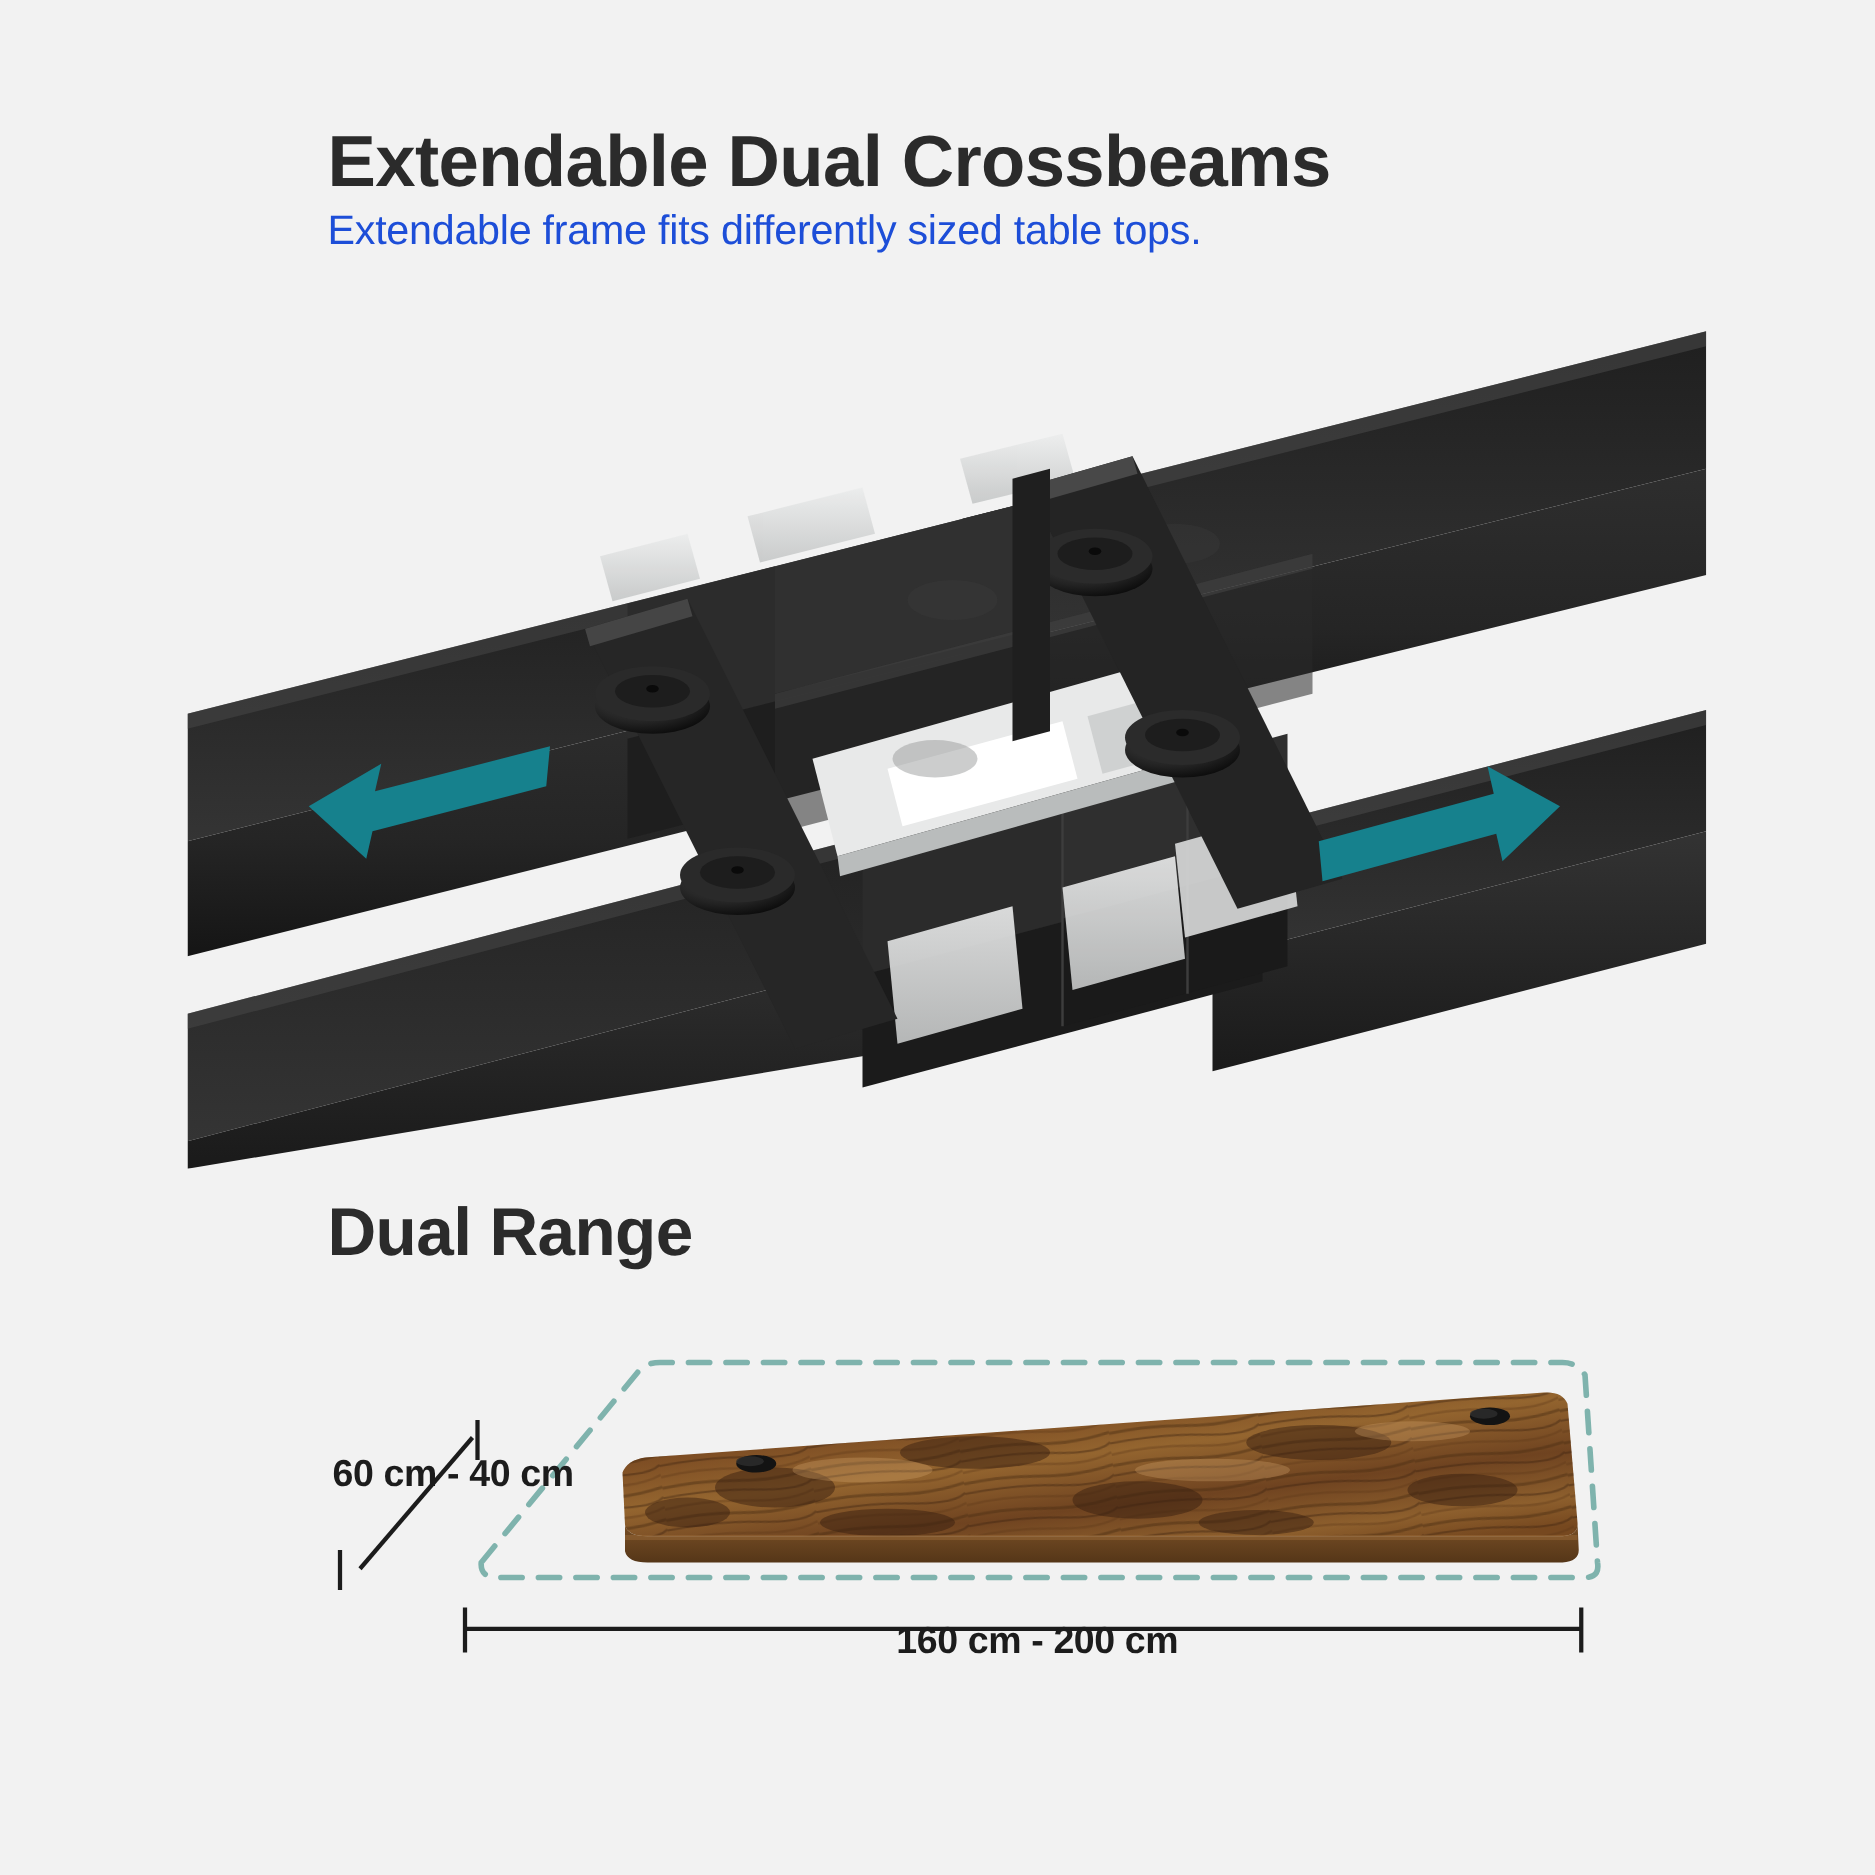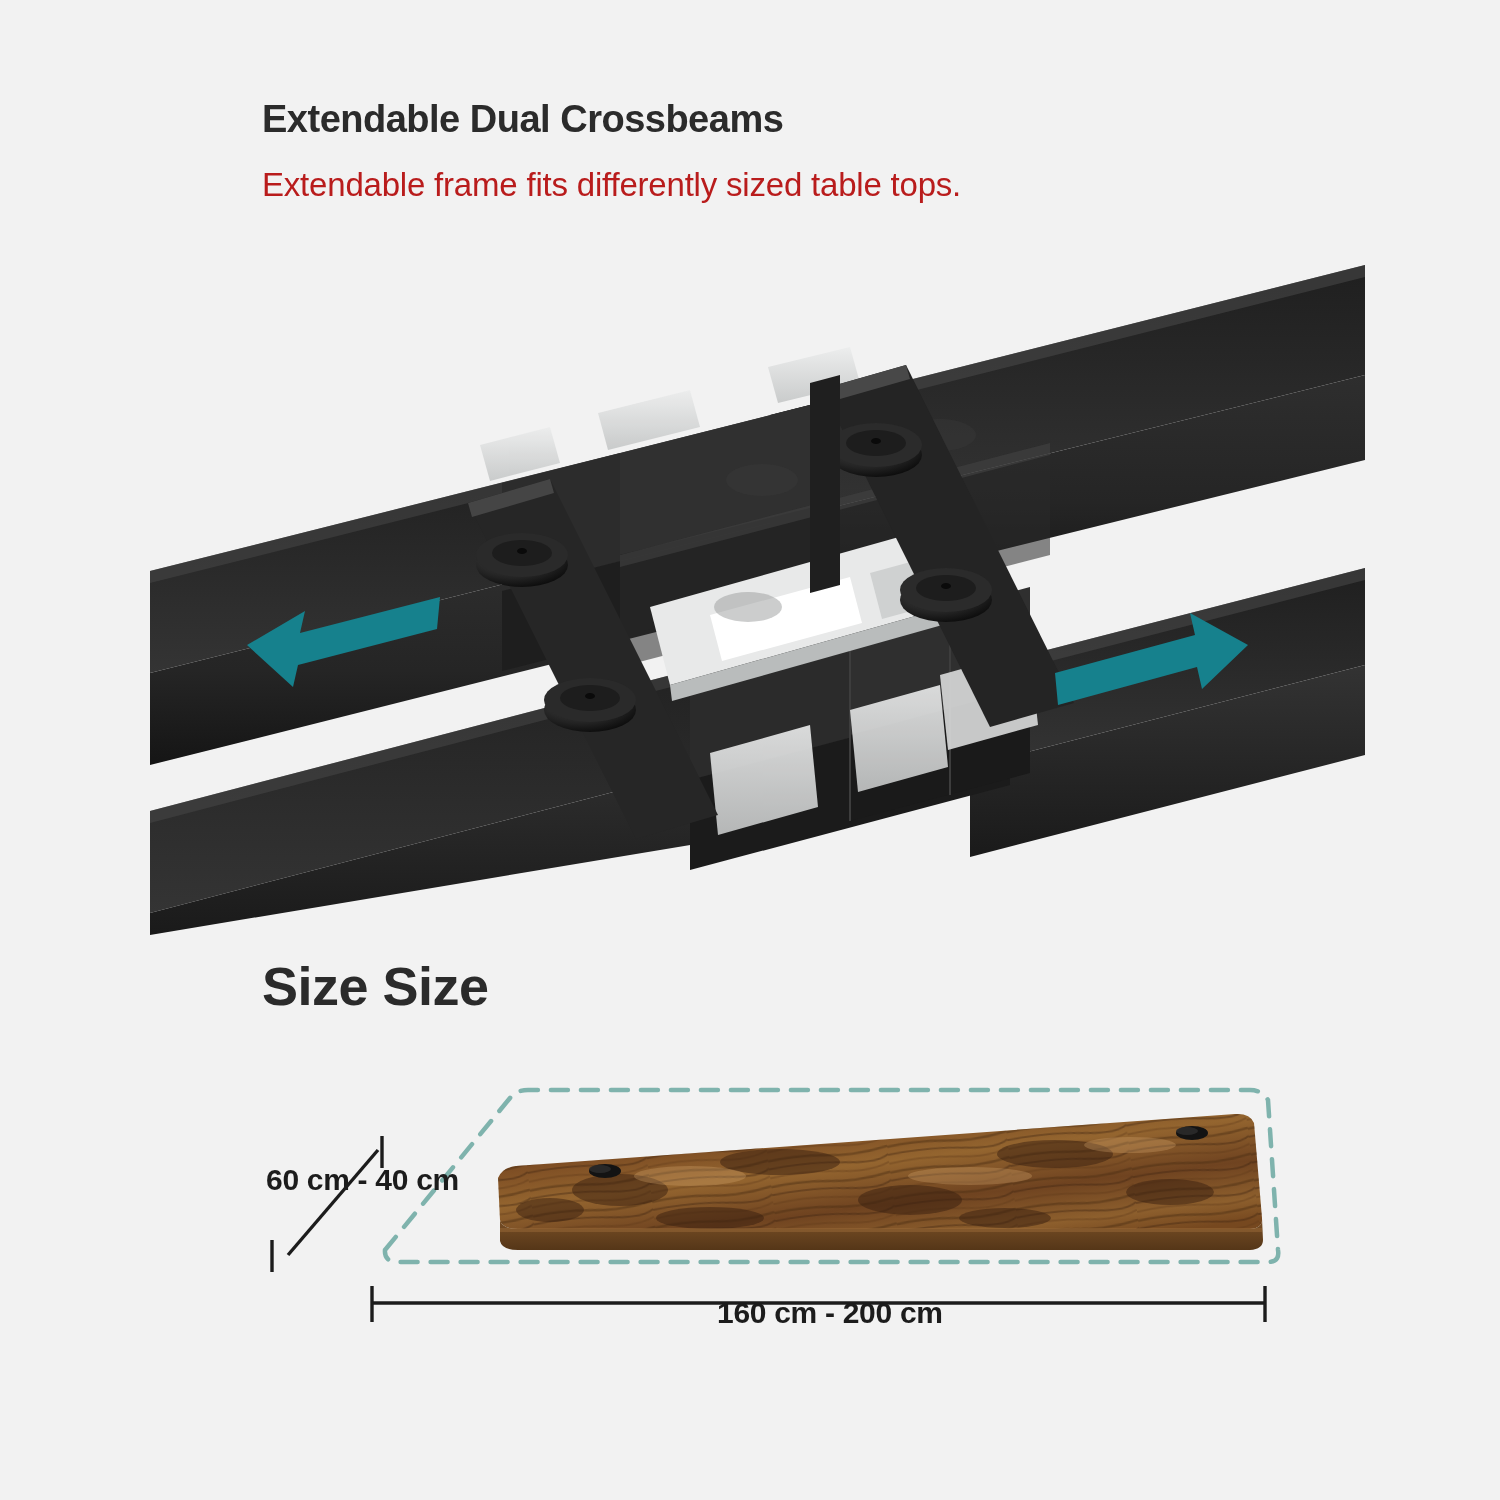--- a/index.html
+++ b/index.html
@@ -7,32 +7,32 @@
   body {
     background:#f2f2f2;
     font-family:"Liberation Sans", sans-serif;
     position:relative;
     overflow:hidden;
   }
 
   
   #header { position:absolute; left:262px; top:100px; width:1100px; }
   #page-title {
-    font-size:38px;
+    font-size:58px;
     font-weight:bold;
     color:#2b2b2b;
     letter-spacing:-0.5px;
     line-height:1.05;
     white-space:nowrap;
   }
   #page-subtitle {
-    margin-top:26px;
+    margin-top:4px;
     font-size:33px;
     font-weight:400;
-    color:#b91c1c;
+    color:#1d4ed8;
     letter-spacing:-0.2px;
     white-space:nowrap;
   }
 
   
   #hero {
     position:absolute;
     left:150px; top:255px;
     width:1215px; height:680px;
   }
@@ -210,21 +210,21 @@
 
     <g>
       <path d="M 905,418 L 1045,380 L 1040,358 L 1098,390 L 1052,434 L 1047,412 L 908,450 Z" fill="#16818d"></path>
     </g>
     <g>
       <path d="M 290,342 L 150,378 L 155,356 L 97,390 L 143,432 L 148,410 L 287,374 Z" fill="#16818d"></path>
     </g>
   </svg>
 </div>
 
-<div id="section-title">Size Size</div>
+<div id="section-title">Dual Range</div>
 
 <div id="sizefig">
   <svg viewBox="0 0 1260 360" xmlns="http://www.w3.org/2000/svg">
     <defs>
       <linearGradient id="woodTop" x1="0.1" y1="0" x2="0.9" y2="1">
         <stop offset="0%" stop-color="#8f6033"></stop>
         <stop offset="22%" stop-color="#7a4a22"></stop>
         <stop offset="45%" stop-color="#94652f"></stop>
         <stop offset="68%" stop-color="#6f4320"></stop>
         <stop offset="88%" stop-color="#8d5f2d"></stop>

